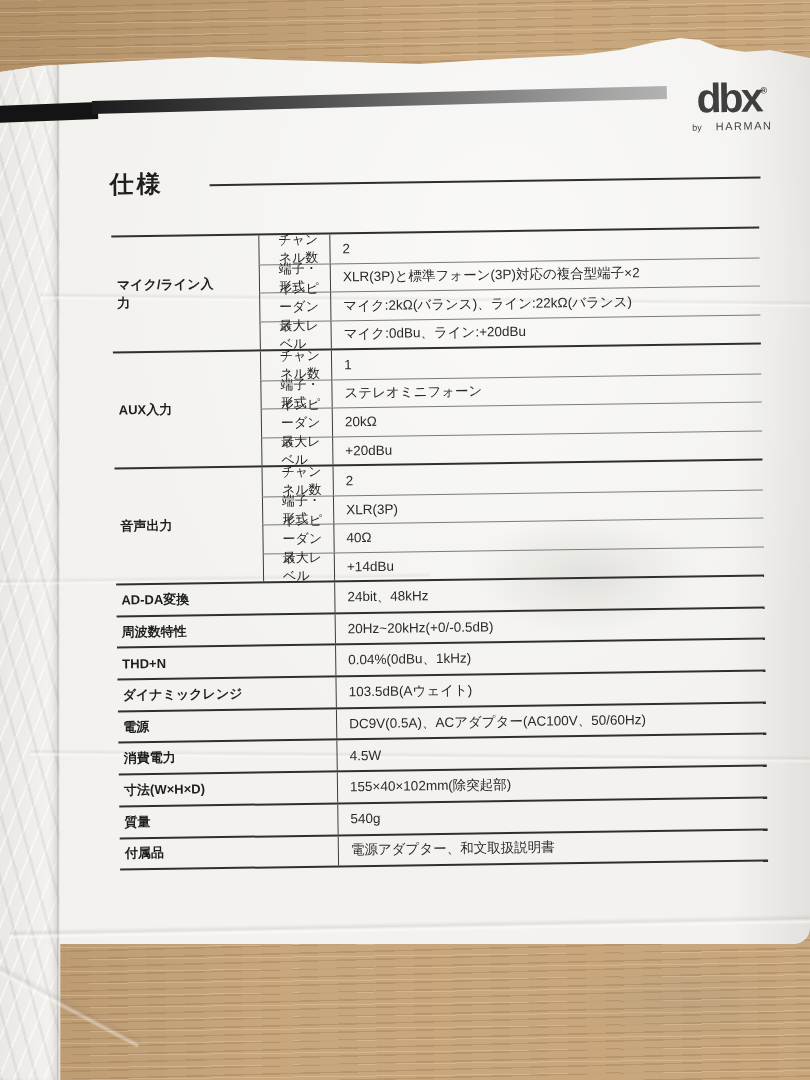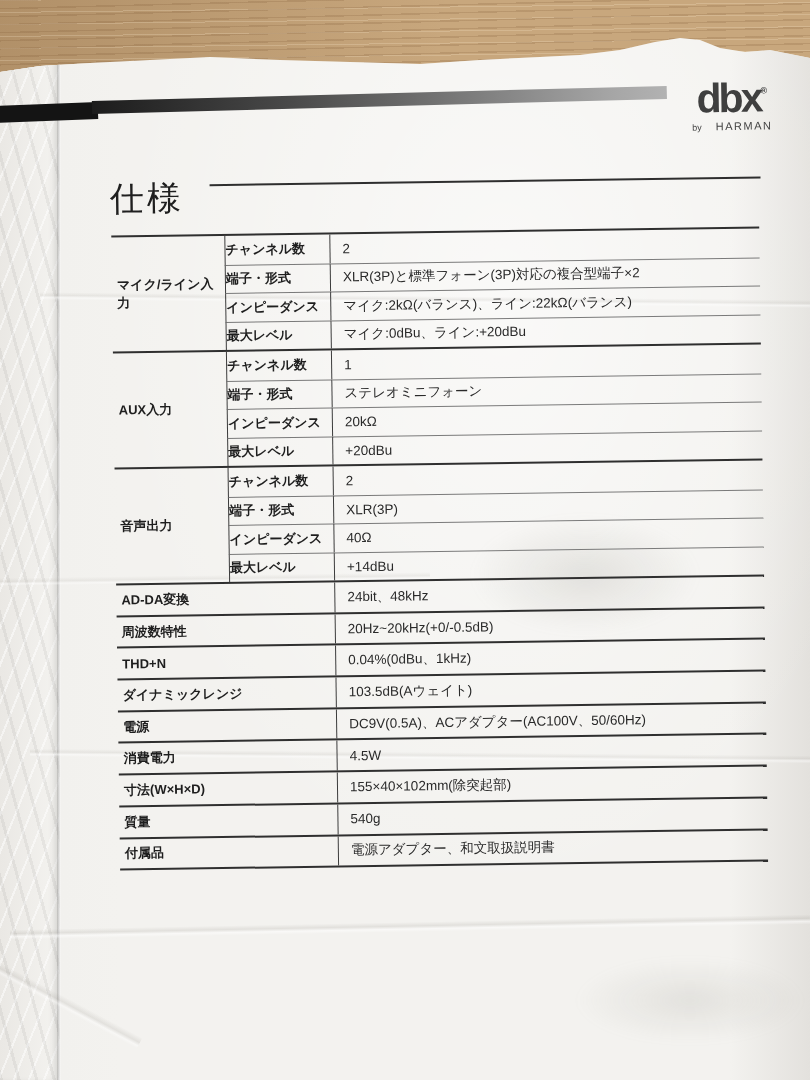--- a/index.html
+++ b/index.html
@@ -12,28 +12,29 @@
   .desk{
     position:absolute;inset:0;
     background:
       repeating-linear-gradient(178.5deg, rgba(122,84,48,0.20) 0 1.5px, rgba(0,0,0,0) 1.5px 8px),
       repeating-linear-gradient(179.3deg, rgba(255,240,215,0.22) 0 1px, rgba(0,0,0,0) 1px 12px),
       linear-gradient(100deg, rgba(95,63,30,0.22), rgba(0,0,0,0) 45%),
       #c8a77d;
   }
   
   .paper{
-    position:absolute;left:0;top:0;width:810px;height:1080px;
+    position:absolute;left:0;top:0;width:810px;height:944px;
     background:
       radial-gradient(ellipse at 62% 28%, rgba(255,255,255,0.55), rgba(255,255,255,0) 55%),
       linear-gradient(180deg, #fcfbf9 0px, rgba(252,251,249,0) 26px),
       linear-gradient(90deg, #e9e7e3 0px, #f2f1ee 62px, rgba(245,244,241,0) 120px),
       linear-gradient(270deg, #e3e1dd 0px, rgba(227,225,221,0) 80px),
       #f3f2ef;
     clip-path: polygon(0 72px,40px 66px,90px 63px,150px 60px,210px 57px,280px 60px,350px 62px,420px 64px,480px 60px,540px 57px,580px 55px,620px 50px,655px 42px,680px 38px,700px 40px,720px 48px,745px 52px,770px 50px,790px 54px,810px 58px,810px 1080px,0 1080px);
+    border-radius: 16px;
   }
   
   .fold-strip{
     position:absolute;left:0;top:58px;width:60px;height:1022px;
     background:
       repeating-linear-gradient(75deg, rgba(0,0,0,0.05) 0 3px, rgba(0,0,0,0) 3px 17px),
       repeating-linear-gradient(-68deg, rgba(255,255,255,0.5) 0 2px, rgba(255,255,255,0) 2px 14px),
       linear-gradient(90deg,#eae8e4,#f4f3f0);
     box-shadow: inset -9px 0 10px -6px rgba(0,0,0,0.20);
   }
@@ -70,27 +71,27 @@
     background:linear-gradient(90deg,#1c1c1c 0%,#2e2e2e 14%,#4a4a4a 35%,#6a6a6a 55%,#8b8b8b 75%,#a5a5a5 90%,#b2b2b2 100%);
   }
   
   .logo{position:absolute;left:672px;top:80px;width:120px;text-align:center;transform:rotate(-1deg);color:#3f3f3f;}
   .logo-dbx{font-size:41px;line-height:0.9;font-weight:900;letter-spacing:-3px;}
   .logo-reg{font-size:9px;vertical-align:18px;letter-spacing:0;font-weight:700;}
   .logo-by{margin-top:3px;font-size:11px;letter-spacing:1.5px;color:#454545;}
   .logo-by .by{font-size:9px;letter-spacing:0;margin-right:14px;}
   
   .sheet-content{position:absolute;inset:0;transform:rotate(-0.8deg);transform-origin:440px 500px;color:#242424;}
-  .page-title{position:absolute;left:114px;top:172px;font-size:34px;font-weight:400;letter-spacing:3px;color:#1f1f1f;}
+  .page-title{position:absolute;left:114px;top:164px;font-size:24px;font-weight:700;letter-spacing:3px;color:#1f1f1f;}
   .title-rule{position:absolute;left:214px;top:181px;width:551px;height:2px;background:#2e2e2e;}
   
   .spec-table{position:absolute;left:115px;top:231px;width:648px;border-top:2.5px solid #2f2f2f;font-size:13px;}
   .group{display:grid;grid-template-columns:113px 105px 1fr;grid-auto-rows:28.5px;border-bottom:2px solid #2f2f2f;}
   .glabel{display:flex;align-items:center;padding-left:5px;font-weight:700;color:#1e1e1e;}
-  .sub-label{display:flex;align-items:center;padding-left:0;font-weight:700;color:#1e1e1e;border-left:1.5px solid #3c3c3c;}
+  .sub-label{display:flex;align-items:center;padding-left:19px;font-weight:400;color:#1e1e1e;border-left:1.5px solid #3c3c3c;margin-left:34px;}
   .sub-value{display:flex;align-items:center;padding-left:12px;border-left:1.5px solid #3c3c3c;color:#2a2a2a;font-size:13.5px;}
   .bt{border-top:1px solid #7a7a7a;}
   .srow{display:grid;grid-template-columns:218px 1fr;height:29.7px;border-bottom:2px solid #2f2f2f;}
   .srow .slabel{display:flex;align-items:center;padding-left:5px;font-weight:700;color:#1e1e1e;}
   .srow .svalue{display:flex;align-items:center;padding-left:12px;border-left:1.5px solid #3c3c3c;color:#2a2a2a;font-size:13.5px;}
 </style>
 </head>
 <body>
 
 <div class="desk"></div>

